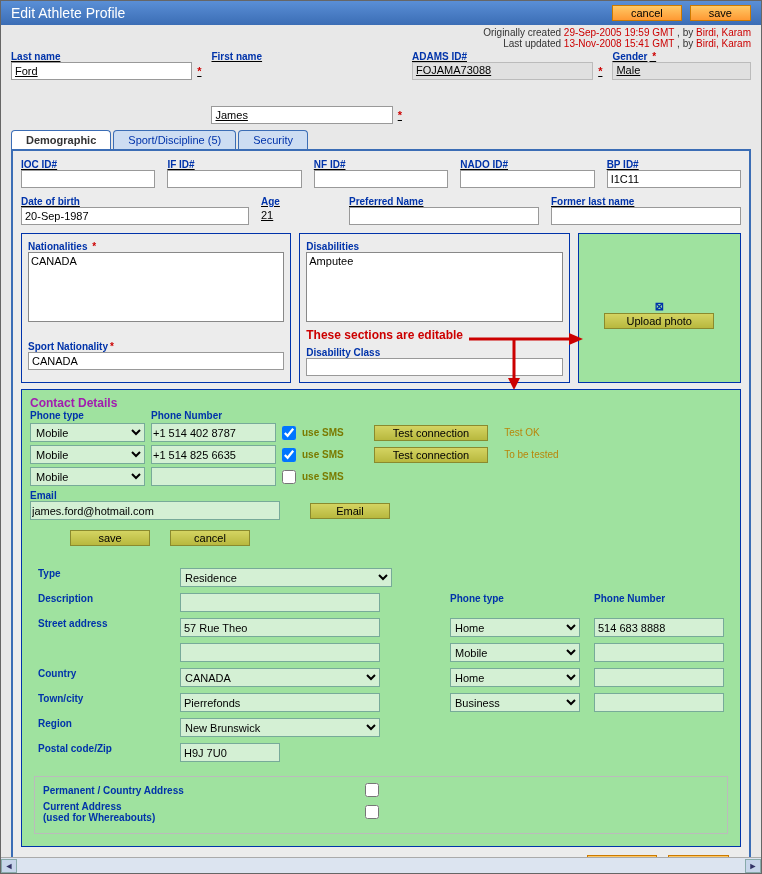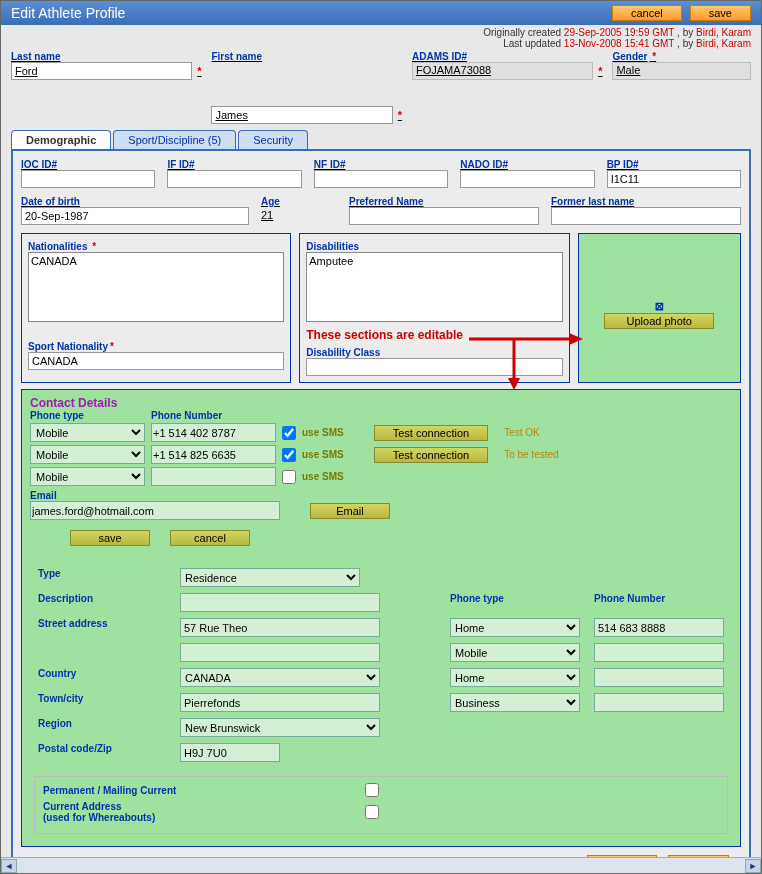--- a/index.html
+++ b/index.html
@@ -191,21 +191,21 @@
         </div>
         <div style="margin:10px 0 0 40px; display:flex; gap:20px;">
           <button class="btn-olive" style="width:80px">save</button>
           <button class="btn-olive" style="width:80px">cancel</button>
         </div>
 
         <table class="addr-table" style="margin-top:18px; width:100%;">
           <tbody>
               <tr>
             <td class="lbl">Type</td>
-            <td><select class="addr-sel" style="width:180px"><option>Residence</option></select></td>
+            <td><select class="addr-sel" style="width:212px"><option>Residence</option></select></td>
             <td></td>
                 <td></td>
           </tr>
           <tr>
             <td class="lbl">Description</td>
             <td><input class="addr-inp" style=""></td>
             <td class="lbl">Phone type</td>
             <td class="lbl">Phone Number</td>
           </tr>
           <tr>
@@ -242,21 +242,21 @@
             <td class="lbl">Postal code/Zip</td>
             <td><input class="addr-inp" style="width: 100px;" value="H9J 7U0"></td>
             <td></td>
                 <td></td>
           </tr>
         </tbody>
           </table>
 
         <div class="chkrow">
           <div class="chkrow-row">
-            <span class="blue-label">Permanent / Mailing Current</span>
+            <span class="blue-label">Permanent / Country Address</span>
             <input type="checkbox" class="cb" style="margin-right: 340px;">
           </div>
           <div class="chkrow-row">
             <span class="blue-label"><span>Current Address</span><br><span>(used for Whereabouts)</span></span>
             <input type="checkbox" class="cb" style="margin-right: 340px;">
           </div>
         </div>
       </div>
 
       <div class="bottom-btns">

